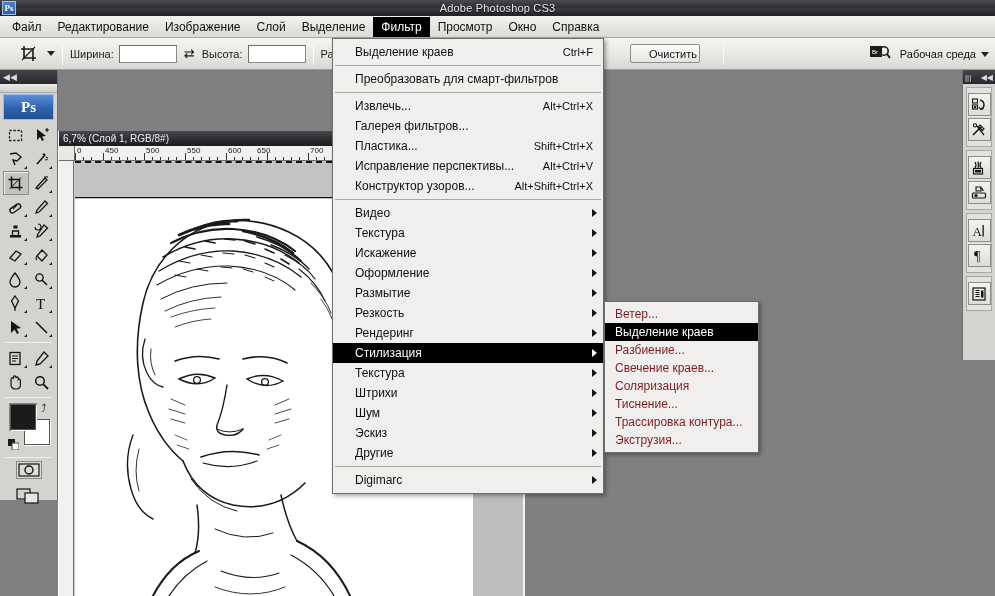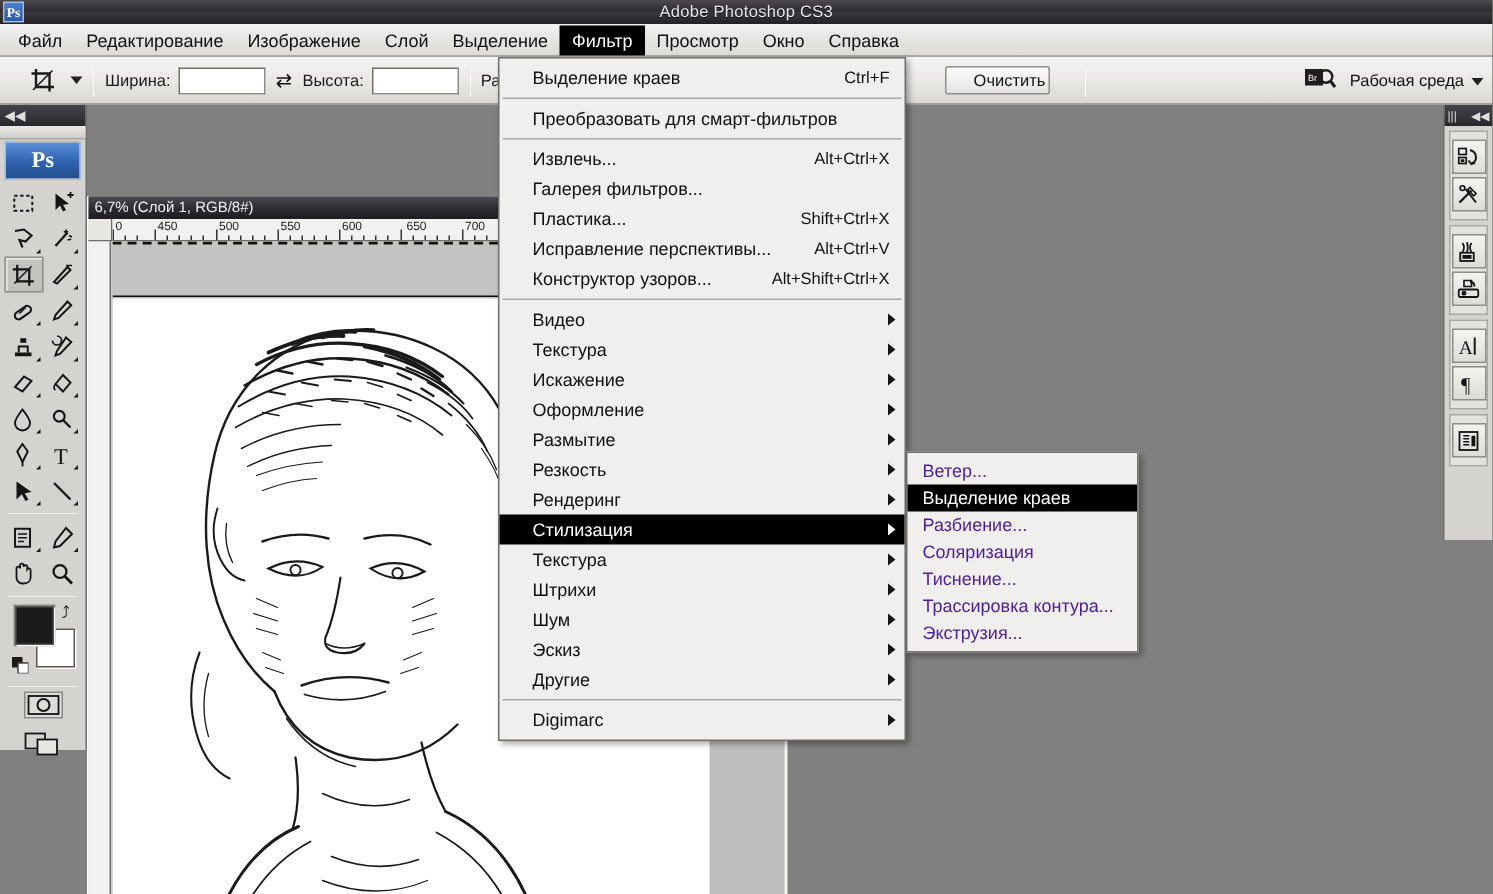--- a/index.html
+++ b/index.html
@@ -221,21 +221,21 @@
   #stylize-submenu {
     position: absolute; left: 604px; top: 301px; width: 155px;
     background: #f0efed;
     border: 1px solid #6e6e6a;
     box-shadow: 2px 2px 4px rgba(0,0,0,.35);
     padding: 3px 0;
     z-index: 60;
   }
   .sm-item {
     height: 18px; display: flex; align-items: center;
-    padding: 0 6px 0 10px; font-size: 12px; color: #4c1d95;
+    padding: 0 6px 0 10px; font-size: 12px; color: #7f1d1d;
     cursor: default; white-space: nowrap;
   }
   .sm-item.hl { background: #000; color: #fff; }
 
   
   #rightdock {
     position: absolute; right: 0; top: 70px; width: 33px; height: 290px;
     background: #d4d3cf;
     border-left: 1px solid #6e6e6a;
   }
@@ -527,21 +527,21 @@
         <span class="rnum" style="left:2px">0</span>
         <span class="rtick major" style="left:0px"></span>
         <span class="rnum" style="left:30px">450</span>
         <span class="rtick major" style="left:28px"></span>
         <span class="rnum" style="left:71px">500</span>
         <span class="rtick major" style="left:69px"></span>
         <span class="rnum" style="left:112px">550</span>
         <span class="rtick major" style="left:110px"></span>
         <span class="rnum" style="left:153px">600</span>
         <span class="rtick major" style="left:151px"></span>
-        <span class="rnum" style="left:196px">650</span>
+        <span class="rnum" style="left:182px">650</span>
         <span class="rtick major" style="left:192px"></span>
         <span class="rnum" style="left:235px">700</span>
         <span class="rtick major" style="left:233px"></span>
         <span class="rnum" style="left:276px">750</span>
         <span class="rtick major" style="left:274px"></span>
         <span class="rnum" style="left:317px">800</span>
         <span class="rtick major" style="left:315px"></span>
         <span class="rtick minor" style="left:8px"></span>
           <span class="rtick minor" style="left:16px"></span>
         <span class="rtick minor" style="left:36px"></span>
@@ -751,20 +751,21 @@
     <div class="fm-item">
       <span>Digimarc</span>
       <span class="fm-arrow"></span>
     </div>
   </div>
 
   <div id="stylize-submenu">
     <div class="sm-item">Ветер...</div>
     <div class="sm-item hl">Выделение краев</div>
     <div class="sm-item">Разбиение...</div>
+    <div class="sm-item">Свечение краев...</div>
     <div class="sm-item">Соляризация</div>
     <div class="sm-item">Тиснение...</div>
     <div class="sm-item">Трассировка контура...</div>
     <div class="sm-item">Экструзия...</div>
   </div>
 
   <div id="rightdock">
     <div id="rd-grip">
       <span>|||</span>
       <span>◀◀</span>

